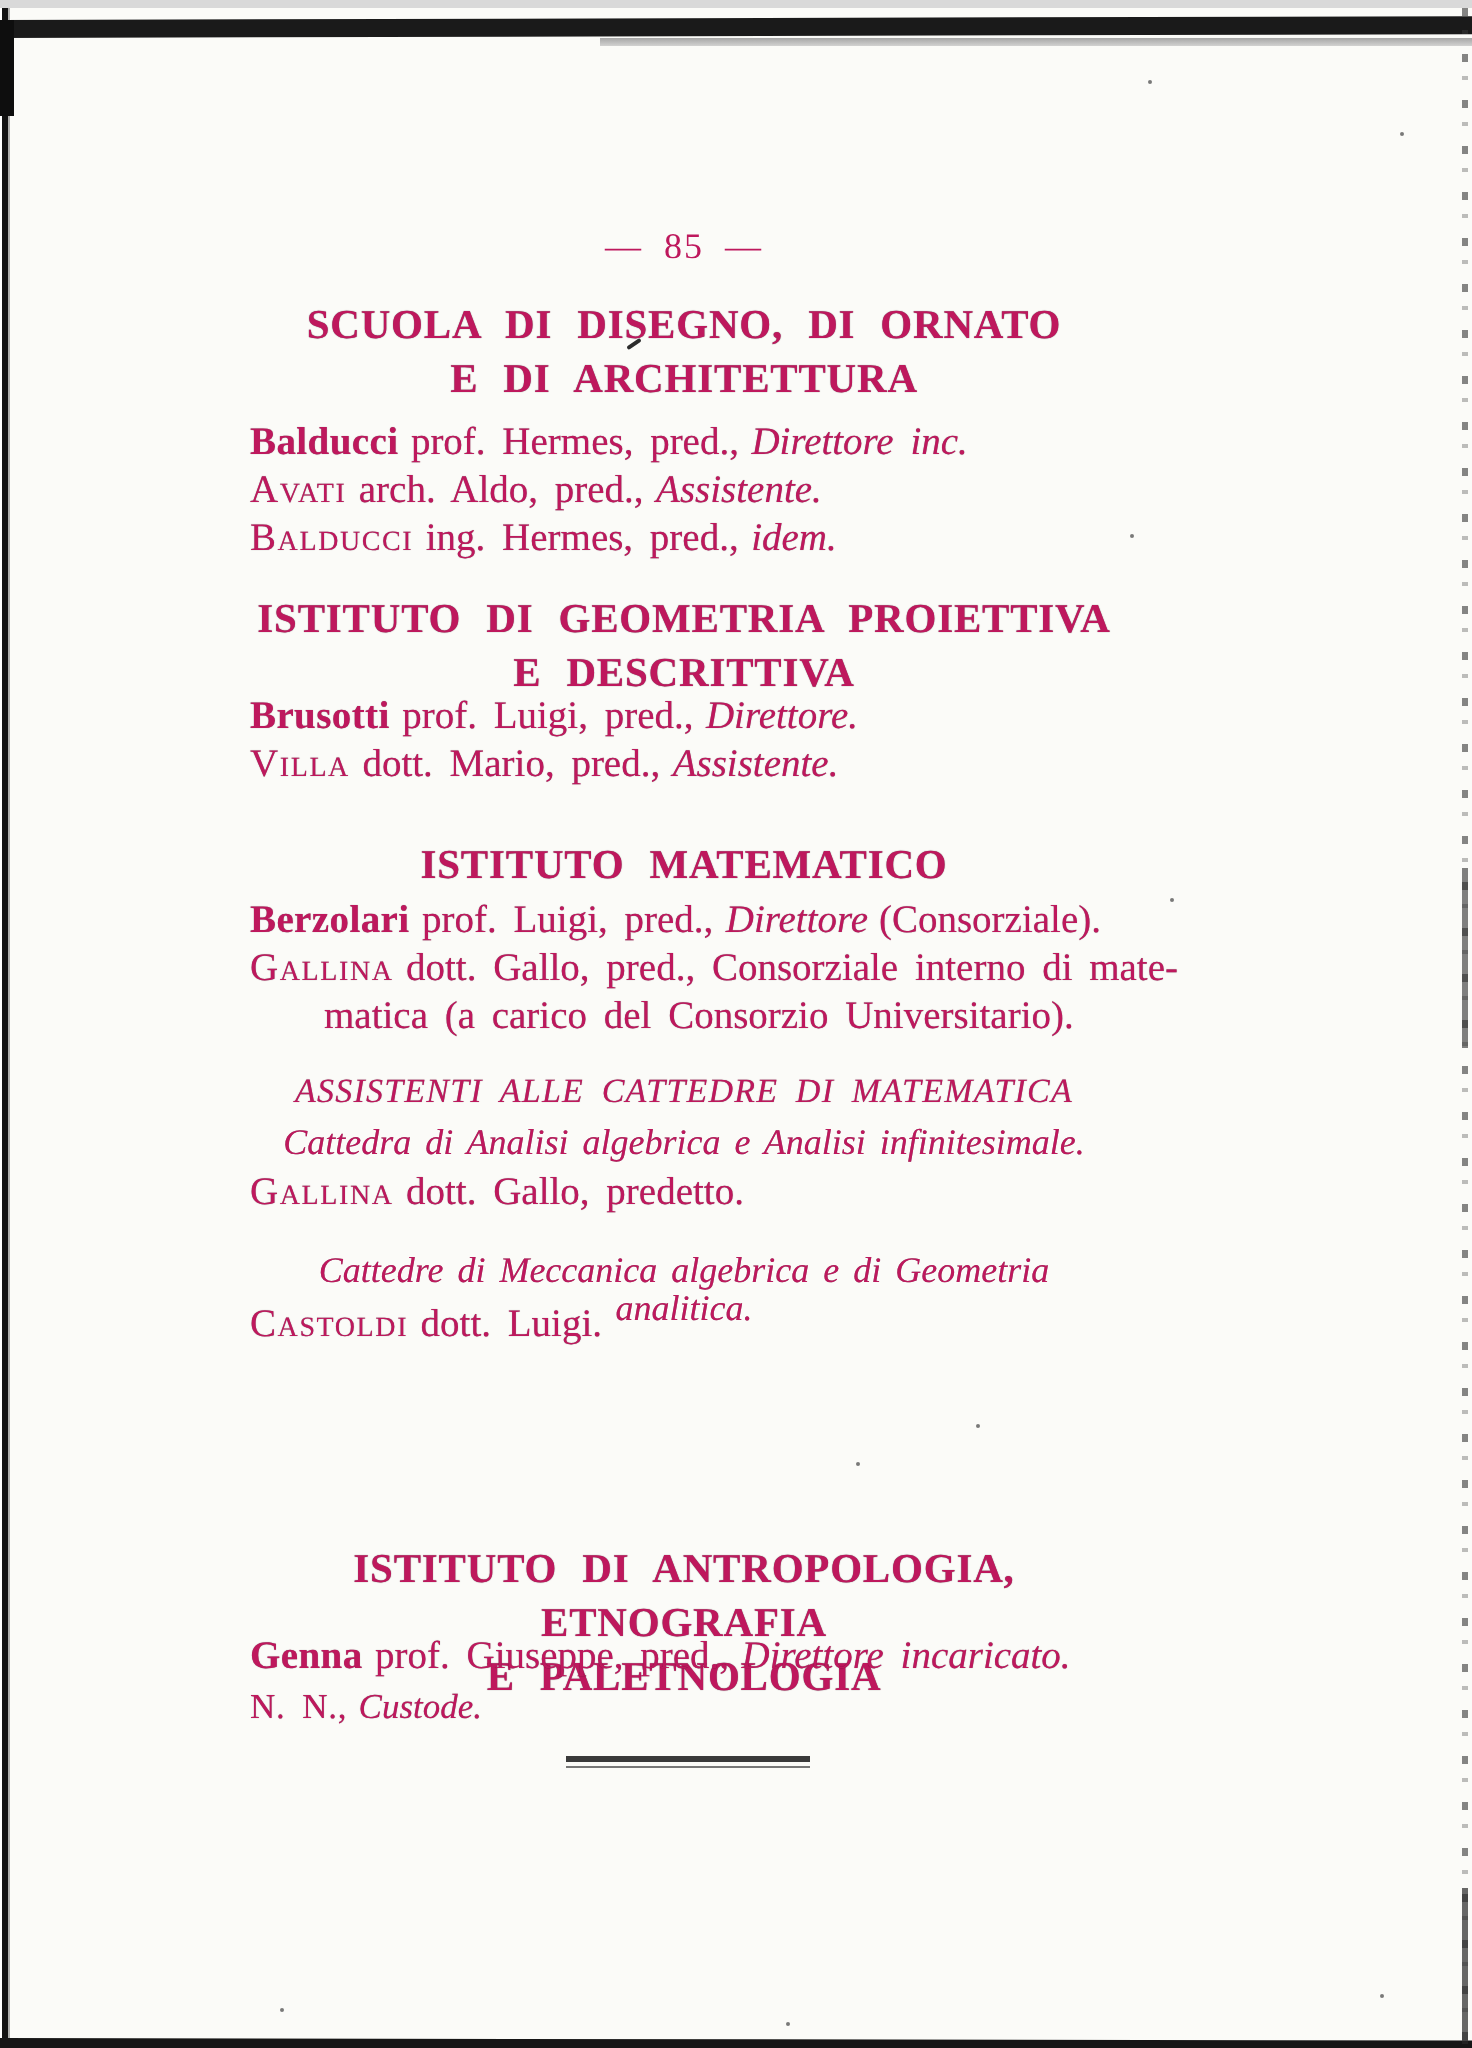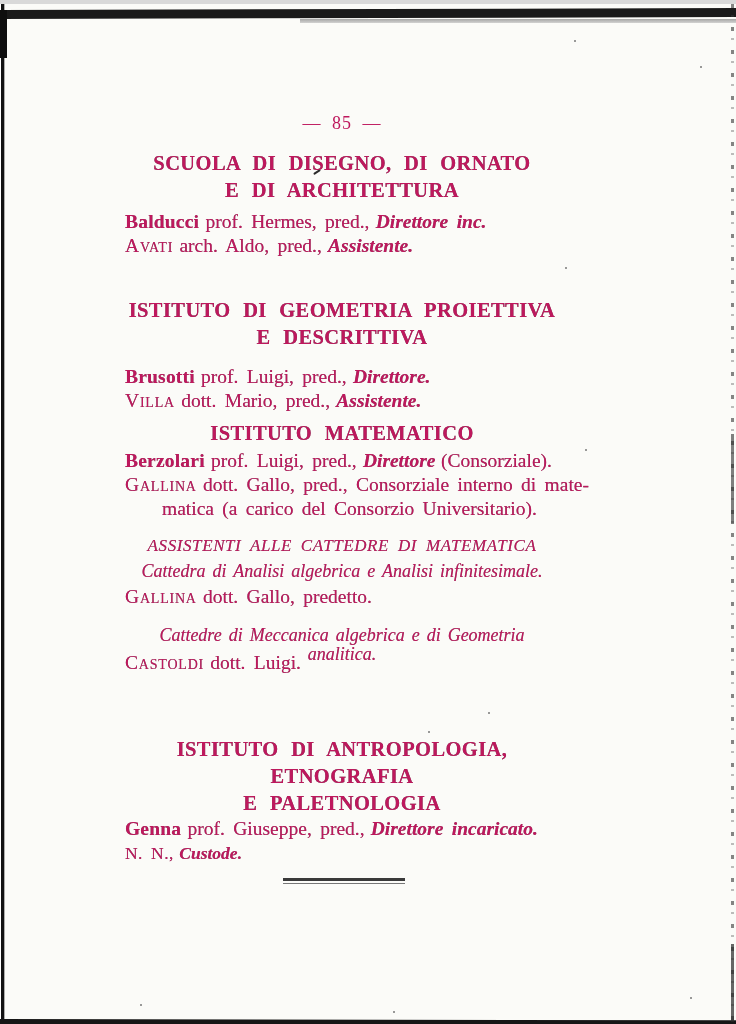--- a/index.html
+++ b/index.html
@@ -18,21 +18,21 @@
     letter-spacing:0.4px; word-spacing:7px;
     text-shadow:0 0 0.5px rgba(20,20,20,0.65);
   }
   .entries { left:125px; width:505px; font-size:19.5px; line-height:24px;
     word-spacing:3.5px; white-space:nowrap;
     text-shadow:0 0 0.4px rgba(20,20,20,0.55); }
   .line { height:24px; }
   .nb { font-weight:700; letter-spacing:0.2px; }
   .sc { font-variant:small-caps; letter-spacing:0.8px; }
   .mid { margin-left:0.32em; }
-  .it  { font-style:italic; margin-left:0.32em;font-weight:bold; }
+  .it  { font-style:italic; margin-left:0.32em; }
   .tail{ margin-left:0.28em; }
   .wrapline { margin-left:37px; }
   .subheading { font-style:italic; font-size:17px; line-height:20px;
     letter-spacing:0.6px; word-spacing:4px;
     text-shadow:0 0 0.4px rgba(20,20,20,0.55); }
   .chair { font-style:italic; font-size:18px; line-height:19px;
     word-spacing:2.5px; text-shadow:0 0 0.3px rgba(20,20,20,0.5); }
   .nnline { font-size:17.5px; }
   .nnname { letter-spacing:0.4px; }
   
@@ -85,27 +85,28 @@
 
   <div class="abs ccol pagenum" style="top:107px">— 85 —</div>
 
   <div class="abs ccol heading" style="top:146px">
     <div>SCUOLA DI DISEGNO, DI ORNATO</div>
     <div>E DI ARCHITETTURA</div>
   </div>
   <div class="abs entries" style="top:206px">
     <div class="line"><span class="nb">Balducci</span><span class="mid">prof. Hermes, pred.,</span><span class="it">Direttore inc.</span></div>
     <div class="line"><span class="sc">Avati</span><span class="mid">arch. Aldo, pred.,</span><span class="it">Assistente.</span></div>
+    <div class="line"><span class="sc">Balducci</span><span class="mid">ing. Hermes, pred.,</span><span class="it">idem.</span></div>
   </div>
 
   <div class="abs ccol heading" style="top:293px">
     <div>ISTITUTO DI GEOMETRIA PROIETTIVA</div>
     <div>E DESCRITTIVA</div>
   </div>
-  <div class="abs entries" style="top:361px">
+  <div class="abs entries" style="top:343px">
     <div class="line"><span class="nb">Brusotti</span><span class="mid">prof. Luigi, pred.,</span><span class="it">Direttore.</span></div>
     <div class="line"><span class="sc">Villa</span><span class="mid">dott. Mario, pred.,</span><span class="it">Assistente.</span></div>
   </div>
 
   <div class="abs ccol heading" style="top:416px">
     <div>ISTITUTO MATEMATICO</div>
   </div>
   <div class="abs entries" style="top:445px">
     <div class="line"><span class="nb">Berzolari</span><span class="mid">prof. Luigi, pred.,</span><span class="it">Direttore</span><span class="tail">(Consorziale).</span></div>
     <div class="line"><span class="sc">Gallina</span><span class="mid">dott. Gallo, pred., Consorziale interno di mate-</span></div>
@@ -118,21 +119,21 @@
   <div class="abs entries" style="top:581px">
     <div class="line"><span class="sc">Gallina</span><span class="mid">dott. Gallo, predetto.</span></div>
   </div>
 
   <div class="abs ccol chair" style="top:622px">Cattedre di Meccanica algebrica e di Geometria analitica.</div>
   <div class="abs entries" style="top:647px">
     <div class="line"><span class="sc">Castoldi</span><span class="mid">dott. Luigi.</span></div>
   </div>
 
 
-  <div class="abs ccol heading" style="top:732px">
+  <div class="abs ccol heading" style="top:768px">
     <div>ISTITUTO DI ANTROPOLOGIA, ETNOGRAFIA</div>
     <div>E PALETNOLOGIA</div>
   </div>
   <div class="abs entries" style="top:813px">
     <div class="line"><span class="nb">Genna</span><span class="mid">prof. Giuseppe, pred.,</span><span class="it">Direttore incaricato.</span></div>
     <div class="line nnline"><span class="nnname">N. N.,</span><span class="it">Custode.</span></div>
   </div>
 
   <div class="abs rule"></div>
 

